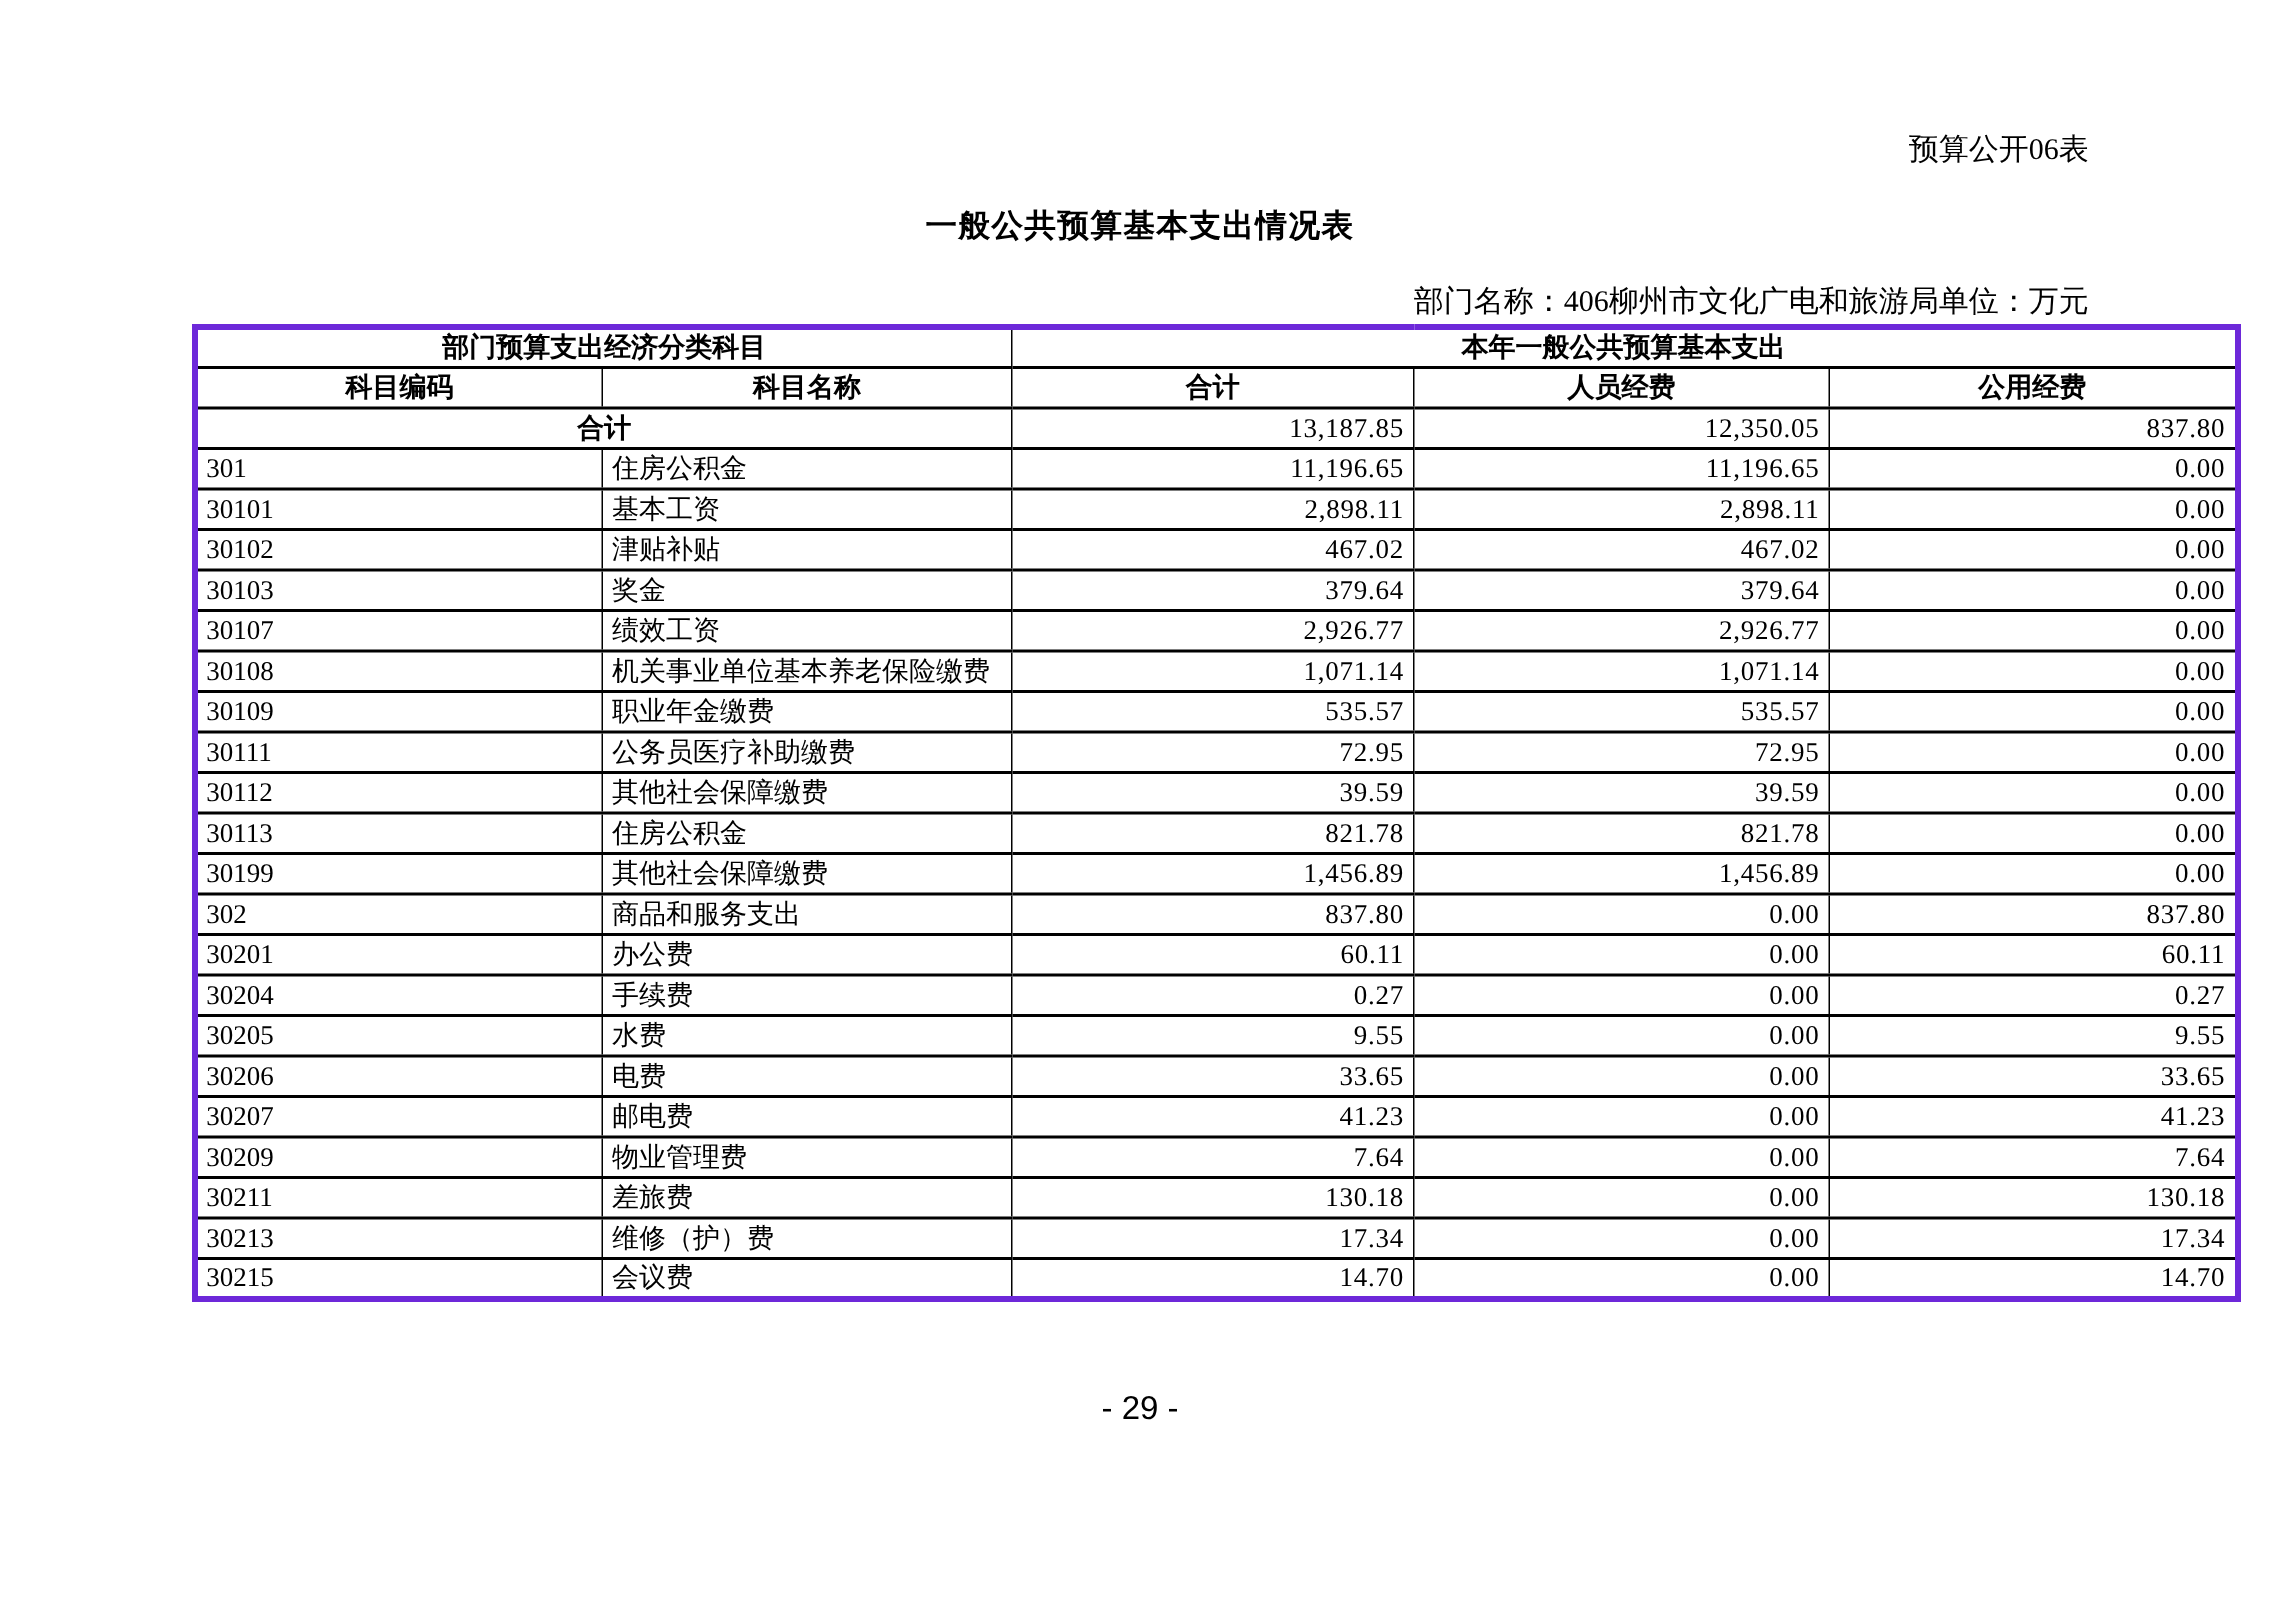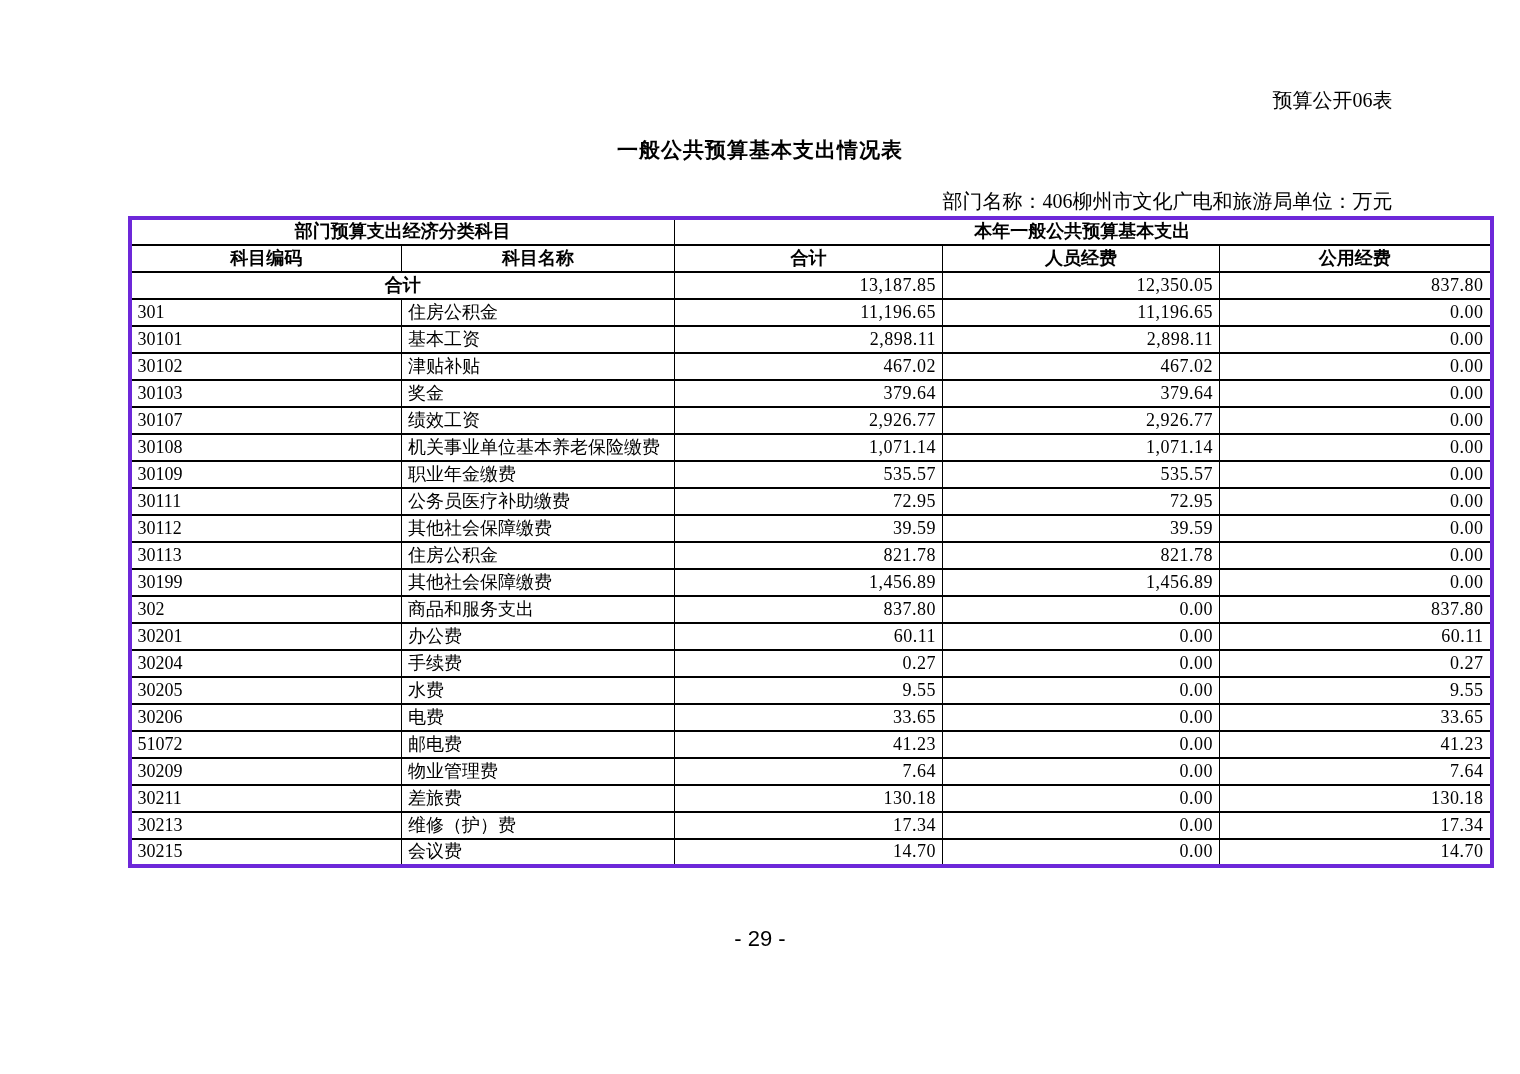--- a/index.html
+++ b/index.html
@@ -247,21 +247,21 @@
 
   <tr>
     <td class="cell-code">30206</td>
     <td class="cell-name">电费</td>
     <td class="cell-num">33.65</td>
     <td class="cell-num">0.00</td>
     <td class="cell-num">33.65</td>
   </tr>
 
   <tr>
-    <td class="cell-code">51072</td>
+    <td class="cell-code">30207</td>
     <td class="cell-name">邮电费</td>
     <td class="cell-num">41.23</td>
     <td class="cell-num">0.00</td>
     <td class="cell-num">41.23</td>
   </tr>
 
   <tr>
     <td class="cell-code">30209</td>
     <td class="cell-name">物业管理费</td>
     <td class="cell-num">7.64</td>

